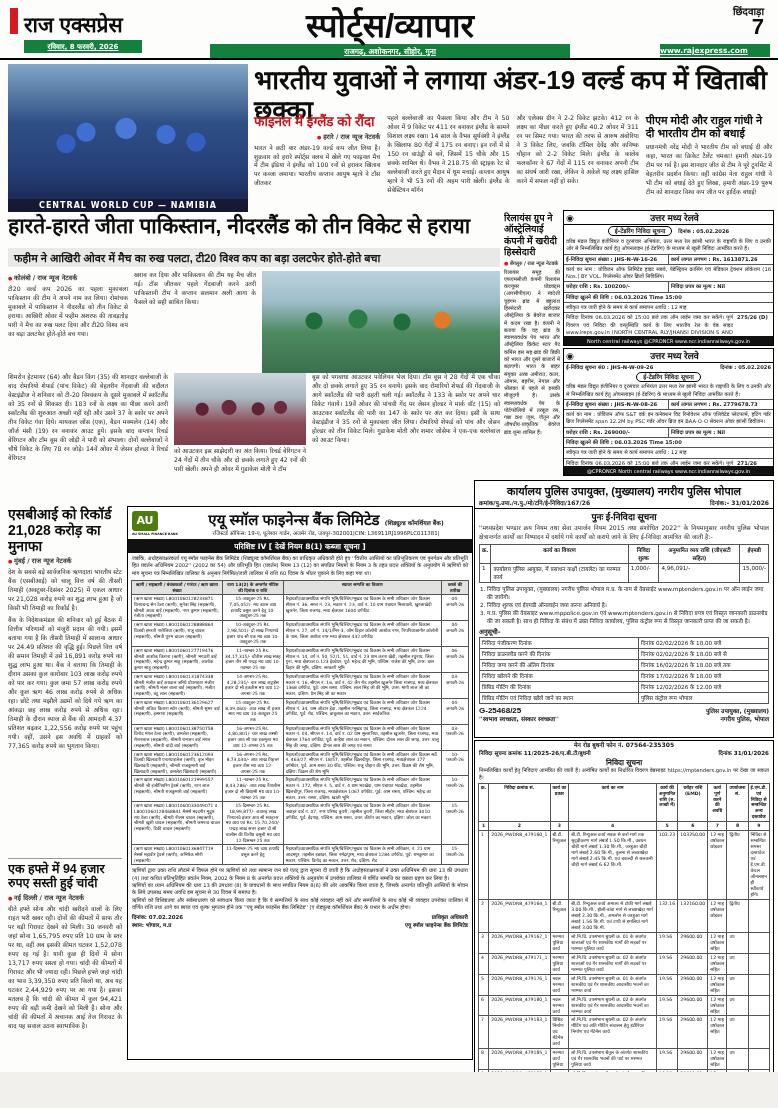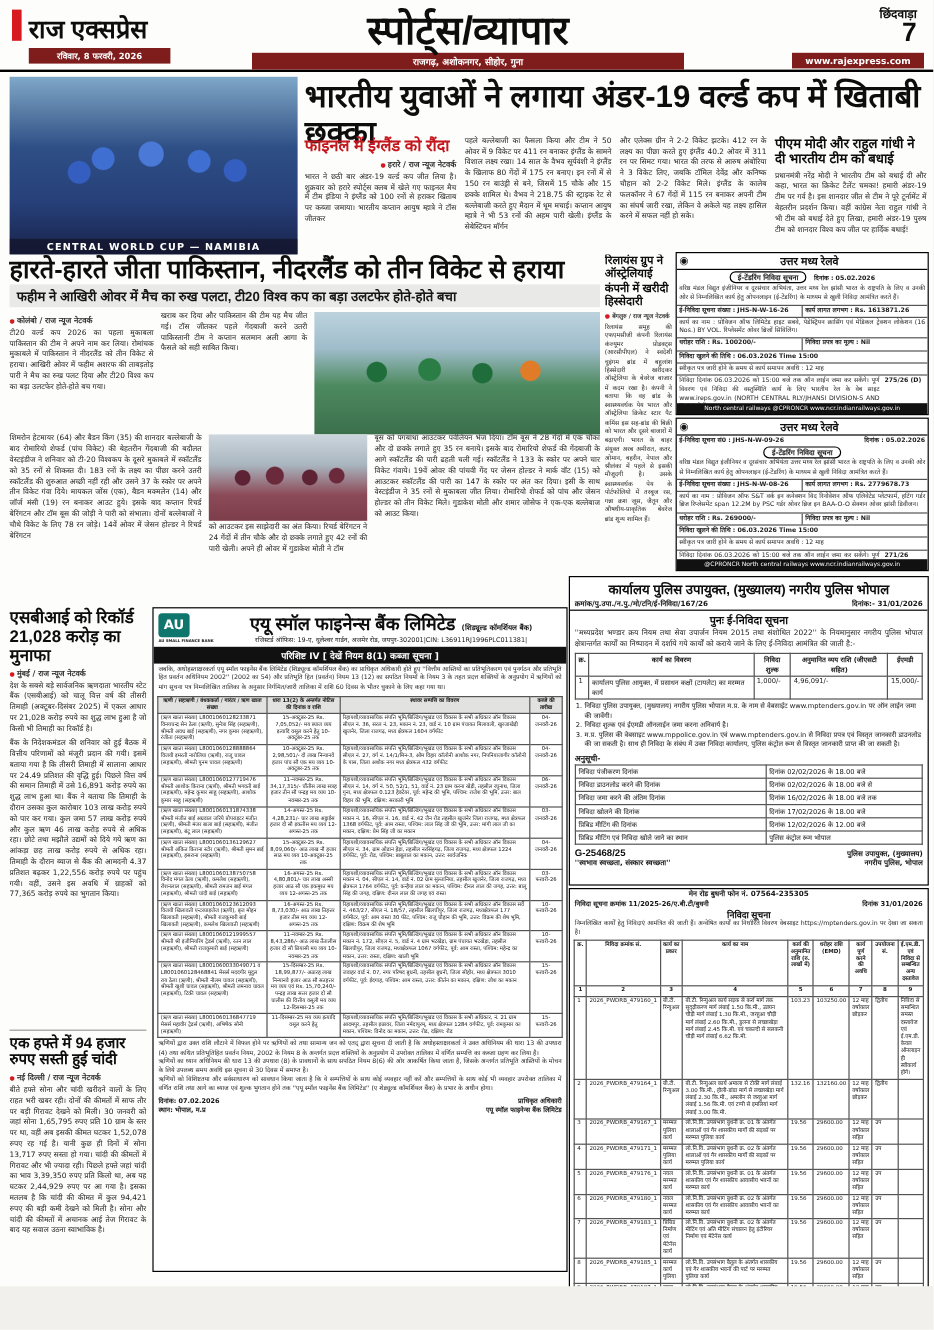--- a/index.html
+++ b/index.html
@@ -1,21 +1,21 @@
 <!DOCTYPE html>
 <html><head>
 <meta charset="utf-8">
 <style>
   html,body{margin:0;padding:0;background:#f2f0ec;}
   .page{position:relative;width:778px;height:1072px;background:#fdfdfb;margin:0 auto;overflow:hidden;
         font-family:"DejaVu Sans","Liberation Sans",sans-serif;color:#161616;}
   .abs{position:absolute;}
   .hd{font-family:"Liberation Sans","DejaVu Sans",sans-serif;font-weight:700;color:#0d0d0d;}
   .red{color:#c4171d;}
-  .redbg{background:#7f1d1d;color:#fff;}
+  .redbg{background:#15803d;color:#fff;text-decoration:underline;}
   .tiny{font-size:6.2px;line-height:1.45;text-align:justify;color:#1c1c1c;}
   .t5{font-size:5.2px;line-height:1.4;text-align:justify;color:#1c1c1c;}
   .byline{font-size:6.5px;font-weight:700;color:#333;margin:2px 0 3px;}
   .byline::before{content:"● ";color:#d71920;font-size:5px;}
   .box{border:1px solid #000;background:#fff;}
   .photo-band{position:absolute;left:0;right:0;bottom:0;background:rgba(20,20,40,.72);color:#fff;
               font-size:8px;font-weight:700;letter-spacing:1px;text-align:center;padding:2px 0;}
   table{border-collapse:collapse;width:100%;}
   .ntable td,.ntable th{border:0.5px solid #555;padding:1px 2px;vertical-align:top;}
   .pill{display:inline-block;border:1px solid #000;border-radius:7px;padding:0 6px;font-weight:700;}
@@ -30,21 +30,21 @@
 <div class="page">
 
   <div class="abs" style="left:0;top:0;width:778px;height:58px;border-bottom:2px solid #000;">
     <div class="abs" style="left:10px;top:8px;width:8px;height:26px;background:#d71920;"></div>
     <div class="abs hd" style="left:24px;top:10px;font-size:21px;">राज एक्सप्रेस</div>
     <div class="abs redbg" style="left:24px;top:40px;width:118px;font-size:7px;font-weight:700;text-align:center;padding:2px 0;">रविवार, 8 फरवरी, 2026</div>
     <div class="abs redbg" style="left:210px;top:44px;width:360px;font-size:7.5px;font-weight:700;text-align:center;padding:2px 0;">राजगढ़, अशोकनगर, सीहोर, गुना</div>
     <div class="abs hd" style="left:200px;top:2px;width:380px;text-align:center;font-size:33px;">स्पोर्ट्स/व्यापार</div>
     <div class="abs hd" style="right:14px;top:4px;font-size:10px;text-align:right;">छिंदवाड़ा</div>
     <div class="abs hd" style="right:14px;top:14px;font-size:22px;text-align:right;">7</div>
-    <div class="abs redbg" style="right:8px;top:44px;width:110px;font-size:7.5px;font-weight:700;text-align:center;padding:2px 0;">www.rajexpress.com</div>
+    <div class="abs redbg" style="right:8px;top:44px;width:110px;font-size:7.5px;font-weight:700;padding:2px 0;">www.rajexpress.com</div>
   </div>
 
   <div class="abs" style="left:8px;top:64px;width:240px;height:148px;background:
        linear-gradient(180deg,#7fa8c9 0%,#5c7fa8 18%,#2e4f86 40%,#27407a 70%,#18234a 100%);overflow:hidden;">
     <div class="abs" style="left:18px;top:34px;width:200px;height:76px;background:
          radial-gradient(circle at 30% 45%,#3f6fd1 0 9px,transparent 10px),
          radial-gradient(circle at 50% 40%,#4a79d8 0 10px,transparent 11px),
          radial-gradient(circle at 70% 48%,#3f6fd1 0 9px,transparent 10px),
          radial-gradient(circle at 20% 60%,#345fc0 0 9px,transparent 10px),
          radial-gradient(circle at 85% 58%,#345fc0 0 9px,transparent 10px);"></div>
@@ -61,21 +61,21 @@
     <div class="tiny" style="width:124px;">पहले बल्लेबाजी का फैसला किया और टीम ने 50 ओवर में 9 विकेट पर 411 रन बनाकर इंग्लैंड के सामने विशाल लक्ष्य रखा। 14 साल के वैभव सूर्यवंशी ने इंग्लैंड के खिलाफ 80 गेंदों में 175 रन बनाए। इन रनों में से 150 रन बाउंड्री से बने, जिसमें 15 चौके और 15 छक्के शामिल थे। वैभव ने 218.75 की स्ट्राइक रेट से बल्लेबाजी करते हुए मैदान में धूम मचाई। कप्तान आयुष म्हात्रे ने भी 53 रनों की अहम पारी खेली। इंग्लैंड के सेबेस्टियन मॉर्गन</div>
     <div class="tiny" style="width:124px;">और एलेक्स ग्रीन ने 2-2 विकेट झटके। 412 रन के लक्ष्य का पीछा करते हुए इंग्लैंड 40.2 ओवर में 311 रन पर सिमट गया। भारत की तरफ से आरुष अंबोरिया ने 3 विकेट लिए, जबकि टॉमिल देवेंद्र और कनिष्क चौहान को 2-2 विकेट मिले। इंग्लैंड के कालेब फलकॉनर ने 67 गेंदों में 115 रन बनाकर अपनी टीम का संघर्ष जारी रखा, लेकिन वे अकेले यह लक्ष्य हासिल करने में सफल नहीं हो सके।</div>
     <div style="width:128px;">
       <div class="hd" style="font-size:11px;line-height:1.2;margin-bottom:3px;">पीएम मोदी और राहुल गांधी ने दी भारतीय टीम को बधाई</div>
       <div class="tiny">प्रधानमंत्री नरेंद्र मोदी ने भारतीय टीम को बधाई दी और कहा, भारत का क्रिकेट टैलेंट चमका! हमारी अंडर-19 टीम पर गर्व है। इस शानदार जीत से टीम ने पूरे टूर्नामेंट में बेहतरीन प्रदर्शन किया। वहीं कांग्रेस नेता राहुल गांधी ने भी टीम को बधाई देते हुए लिखा, हमारी अंडर-19 पुरुष टीम को शानदार विश्व कप जीत पर हार्दिक बधाई!</div>
     </div>
   </div>
 
   <div class="abs" style="left:8px;top:214px;width:492px;">
     <div class="hd" style="font-size:21px;line-height:1.1;">हारते-हारते जीता पाकिस्तान, नीदरलैंड को तीन विकेट से हराया</div>
-    <div class="sect-head" style="background:#e9e9e7;font-size:11px;padding:2px 6px;margin-top:0;">फहीम ने आखिरी ओवर में मैच का रुख पलटा, टी20 विश्व कप का बड़ा उलटफेर होते-होते बचा</div>
+    <div class="sect-head" style="background:#e9e9e7;font-size:11px;padding:2px 6px;margin-top:11px;">फहीम ने आखिरी ओवर में मैच का रुख पलटा, टी20 विश्व कप का बड़ा उलटफेर होते-होते बचा</div>
     <div style="display:flex;gap:6px;margin-top:4px;height:102px;">
       <div style="width:120px;">
         <div class="byline">कोलंबो / राज न्यूज नेटवर्क</div>
         <div class="tiny">टी20 वर्ल्ड कप 2026 का पहला मुकाबला पाकिस्तान की टीम ने अपने नाम कर लिया। रोमांचक मुकाबले में पाकिस्तान ने नीदरलैंड को तीन विकेट से हराया। आखिरी ओवर में फहीम अशरफ की ताबड़तोड़ पारी ने मैच का रुख पलट दिया और टी20 विश्व कप का बड़ा उलटफेर होते-होते बच गया।</div>
       </div>
       <div class="tiny" style="width:122px;">खराब कर दिया और पाकिस्तान की टीम यह मैच जीत गई। टॉस जीतकर पहले गेंदबाजी करने उतरी पाकिस्तानी टीम ने कप्तान सलमान अली आगा के फैसले को सही साबित किया।</div>
       <div style="flex:1;background:linear-gradient(180deg,#bcd3de 0%,#9fbcca 30%,#4d8a5f 60%,#3c6f4d 100%);position:relative;">
         <div class="abs" style="left:12px;top:30px;width:200px;height:50px;background:
              radial-gradient(circle at 20% 40%,#1f6d3a 0 8px,transparent 9px),
              radial-gradient(circle at 42% 36%,#2b7d46 0 9px,transparent 10px),
@@ -392,21 +392,21 @@
             <td></td>
           </tr>
         </tbody>
     </table>
 
   </div>
 
   <div class="abs box" style="left:127px;top:506px;width:344px;height:552px;overflow:hidden;">
     <div style="display:flex;align-items:center;gap:6px;padding:2px 4px;">
       <div style="text-align:center;">
-        <div style="width:26px;height:20px;background:#0f766e;color:#fff;font-weight:700;font-size:11px;display:flex;align-items:center;justify-content:center;border-radius:3px;">AU</div>
+        <div style="width:26px;height:20px;background:#4d7c0f;color:#fff;font-weight:700;font-size:11px;display:flex;align-items:center;justify-content:center;border-radius:3px;">AU</div>
         <div style="font-size:3.2px;font-weight:700;margin-top:1px;">AU SMALL FINANCE BANK</div>
       </div>
       <div style="flex:1;text-align:center;">
         <span class="hd" style="font-size:15px;">एयू स्मॉल फाइनेन्स बैंक लिमिटेड</span>
         <span style="font-size:6px;font-weight:700;">(शिड्यूल्ड कॉमर्शियल बैंक)</span>
         <div style="font-size:5.4px;">रजिस्टर्ड ऑफिस: 19-ए, धूलेश्वर गार्डन, अजमेर रोड, जयपुर-302001|CIN: L36911RJ1996PLC011381|</div>
       </div>
     </div>
     <div style="background:#111;color:#fff;font-size:7.5px;font-weight:700;text-align:center;padding:2px 0;">परिशिष्ट IV [ देखें नियम 8(1) कब्जा सूचना ]</div>
     <div class="t5" style="padding:2px 4px;">जबकि, अधोहस्ताक्षरकर्ता एयू स्मॉल फाइनेंस बैंक लिमिटेड (शिड्यूल्ड कॉमर्शियल बैंक) का प्राधिकृत अधिकारी होते हुए ''वित्तीय आस्तियों का प्रतिभूतिकरण एवं पुनर्गठन और प्रतिभूति हित प्रवर्तन अधिनियम 2002'' (2002 का 54) और प्रतिभूति हित (प्रवर्तन) नियम 13 (12) का सपठित नियमों के नियम 3 के तहत प्रदत्त शक्तियों के अनुप्रयोग में ऋणियों को मांग सूचना पत्र निम्नलिखित तालिका के अनुसार निर्गमित/जारी तालिका में राशि 60 दिवस के भीतर चुकाने के लिए कहा गया था।</div>

